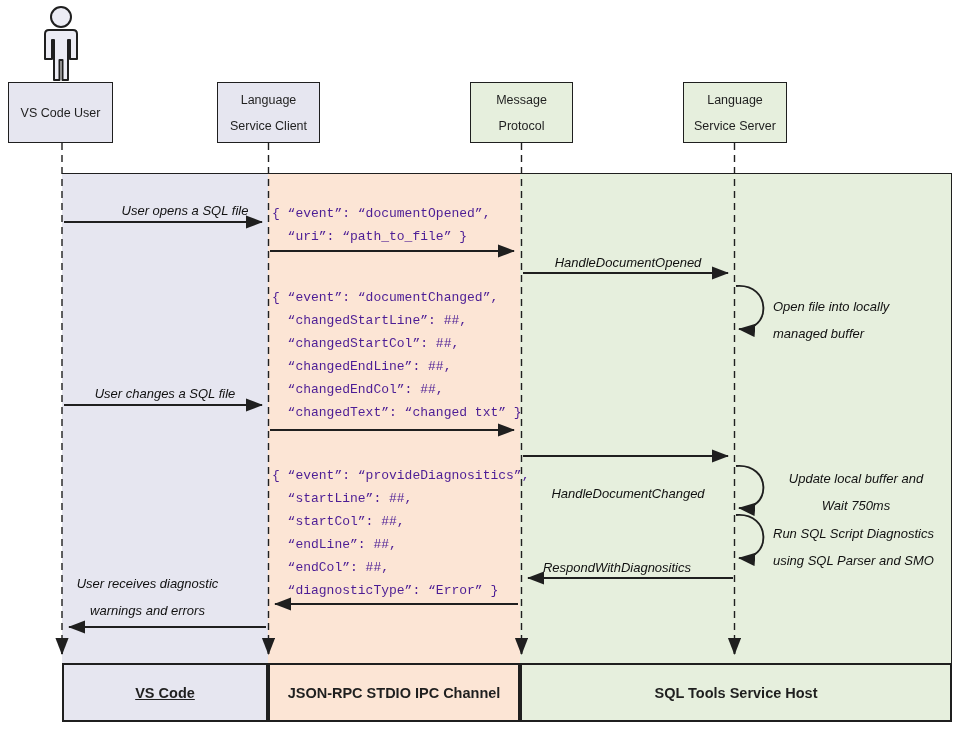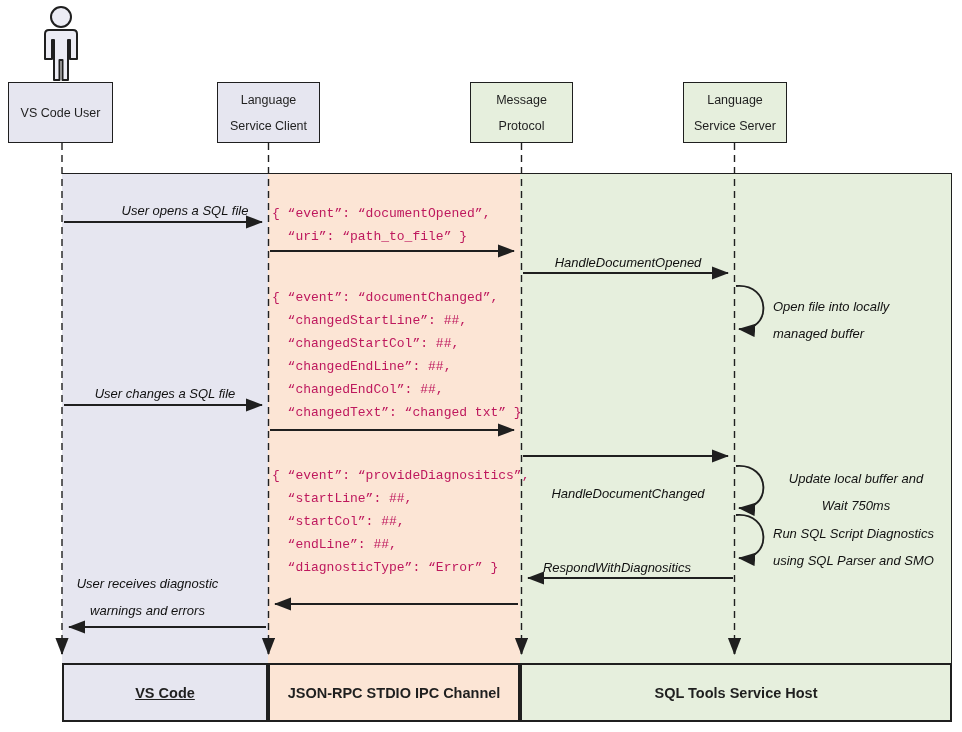--- a/index.html
+++ b/index.html
@@ -47,21 +47,21 @@
     position:absolute; font-style:italic; font-size:13px; color:#111;
     line-height:18px;
   }
   .ilabel.ctr { text-align:center; }
   .ilabel.two { line-height:27px; }
 
   
   .payload { position:absolute; }
   .pline {
     white-space:pre; font-family:"Liberation Mono", monospace;
-    font-size:13px; line-height:23px; color:#be185d;
+    font-size:13px; line-height:23px; color:#4c1d95;
   }
 
   svg.overlay { position:absolute; left:0; top:0; pointer-events:none; }
 </style>
 </head>
 <body>
 
 <div id="canvas">
 
   <div class="lanes-region">
@@ -157,20 +157,21 @@
     <div class="pline">  “changedStartCol”: ##,</div>
     <div class="pline">  “changedEndLine”: ##,</div>
     <div class="pline">  “changedEndCol”: ##,</div>
     <div class="pline">  “changedText”: “changed txt” }</div>
   </div>
   <div class="payload" style="left:272px; top:464px;">
     <div class="pline">{ “event”: “provideDiagnositics”,</div>
     <div class="pline">  “startLine”: ##,</div>
     <div class="pline">  “startCol”: ##,</div>
     <div class="pline">  “endLine”: ##,</div>
+    <div class="pline">  “endCol”: ##,</div>
     <div class="pline">  “diagnosticType”: “Error” }</div>
   </div>
 
   <div class="fbox lav" style="left:62px; width:206px;">
     <div>VS Code</div>
   </div>
   <div class="fbox pch" style="left:268px; width:252px;">
     <div>JSON-RPC STDIO IPC Channel</div>
   </div>
   <div class="fbox grn" style="left:520px; width:432px;">

